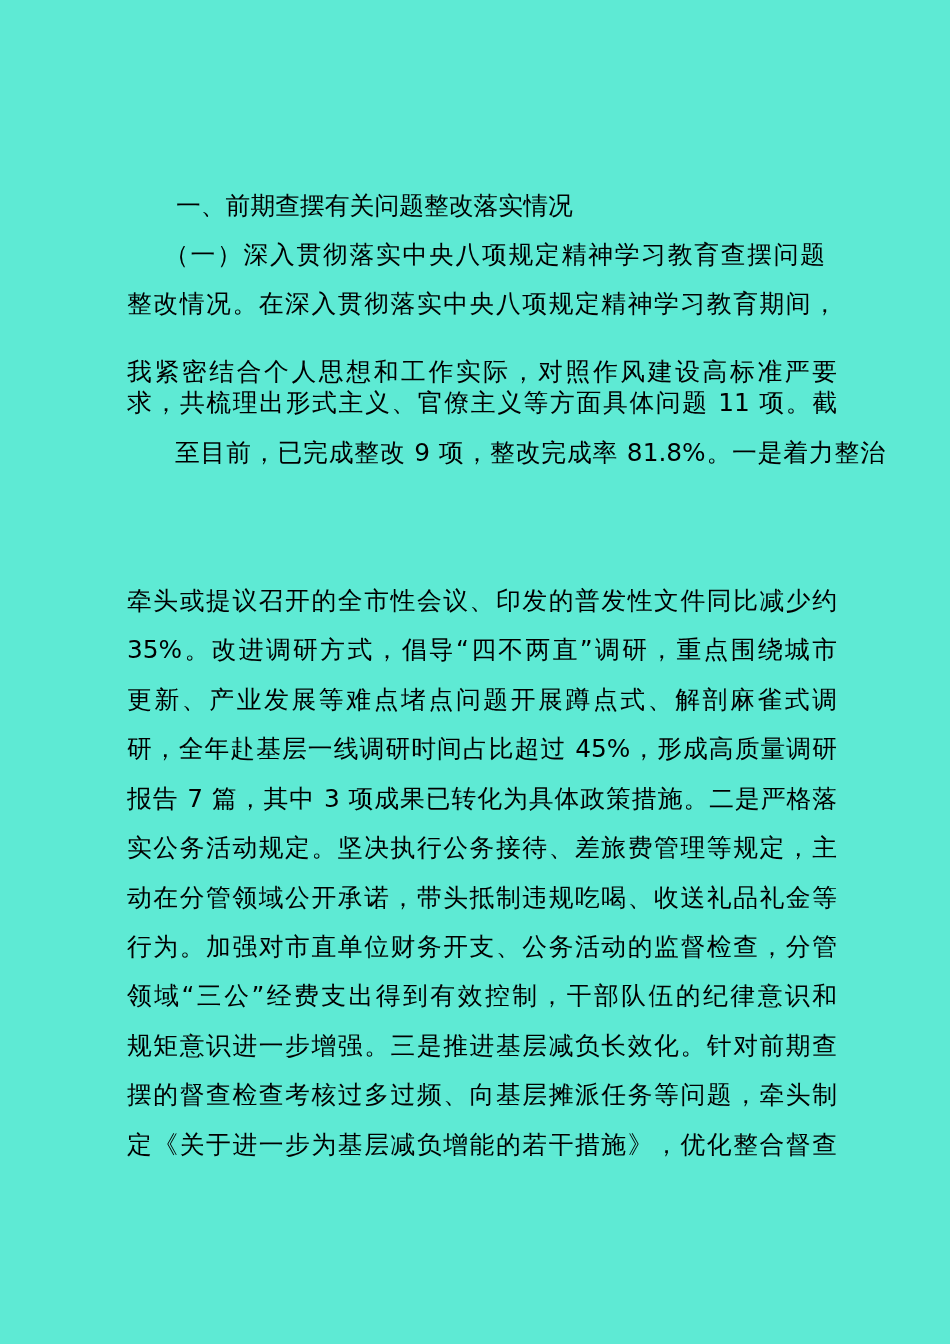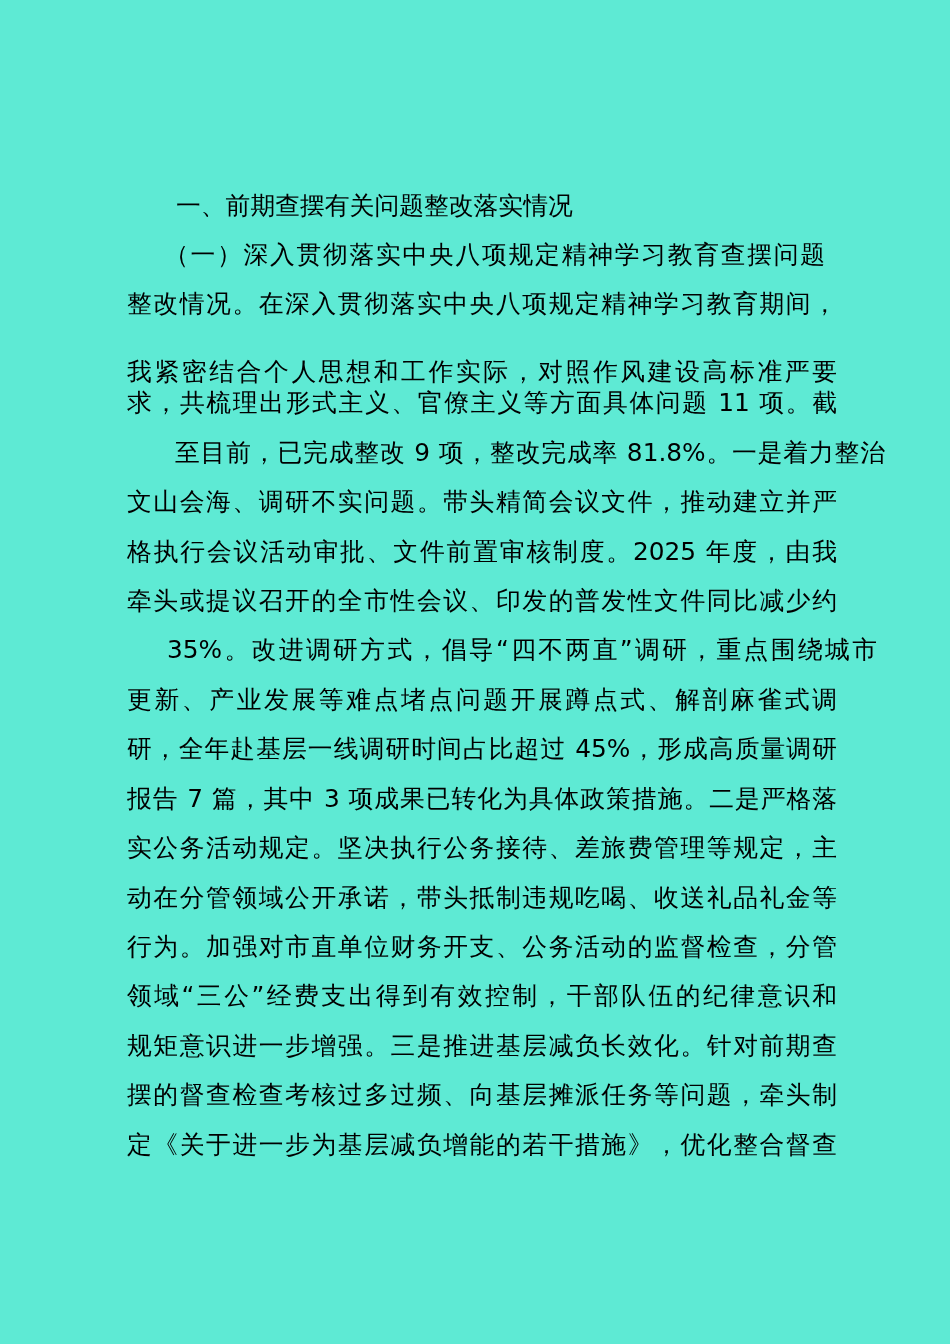--- a/index.html
+++ b/index.html
@@ -53,24 +53,22 @@
 <body>
 
 <div class="page">
   <div class="line heading" style="top:186px;">一、前期查摆有关问题整改落实情况</div>
 
   <div class="line indent" style="top:235px;">（一）深入贯彻落实中央八项规定精神学习教育查摆问题</div>
   <div class="line" style="top:284px;">整改情况。在深入贯彻落实中央八项规定精神学习教育期间，</div>
   <div class="line" style="top:352px;">我紧密结合个人思想和工作实际，对照作风建设高标准严要</div>
   <div class="line" style="top:383px;">求，共梳理出形式主义、官僚主义等方面具体问题 11 项。截</div>
   <div class="line" style="top:433px;margin-left:48px;">至目前，已完成整改 9 项，整改完成率 81.8%。一是着力整治</div>
-  <div class="line" style="top:482px;">文山会海、调研不实问题。带头精简会议文件，推动建立并严</div>
-  <div class="line" style="top:532px;">格执行会议活动审批、文件前置审核制度。2025 年度，由我</div>
   <div class="line" style="top:581px;">牵头或提议召开的全市性会议、印发的普发性文件同比减少约</div>
-  <div class="line" style="top:630px;margin-left:40px;">35%。改进调研方式，倡导“四不两直”调研，重点围绕城市</div>
+  <div class="line" style="top:630px;">35%。改进调研方式，倡导“四不两直”调研，重点围绕城市</div>
   <div class="line" style="top:680px;">更新、产业发展等难点堵点问题开展蹲点式、解剖麻雀式调</div>
   <div class="line" style="top:729px;">研，全年赴基层一线调研时间占比超过 45%，形成高质量调研</div>
   <div class="line" style="top:779px;">报告 7 篇，其中 3 项成果已转化为具体政策措施。二是严格落</div>
   <div class="line" style="top:828px;">实公务活动规定。坚决执行公务接待、差旅费管理等规定，主</div>
   <div class="line" style="top:878px;">动在分管领域公开承诺，带头抵制违规吃喝、收送礼品礼金等</div>
   <div class="line" style="top:927px;">行为。加强对市直单位财务开支、公务活动的监督检查，分管</div>
   <div class="line" style="top:976px;">领域“三公”经费支出得到有效控制，干部队伍的纪律意识和</div>
   <div class="line" style="top:1026px;">规矩意识进一步增强。三是推进基层减负长效化。针对前期查</div>
   <div class="line" style="top:1075px;">摆的督查检查考核过多过频、向基层摊派任务等问题，牵头制</div>
   <div class="line last" style="top:1125px;">定《关于进一步为基层减负增能的若干措施》，优化整合督查</div>

